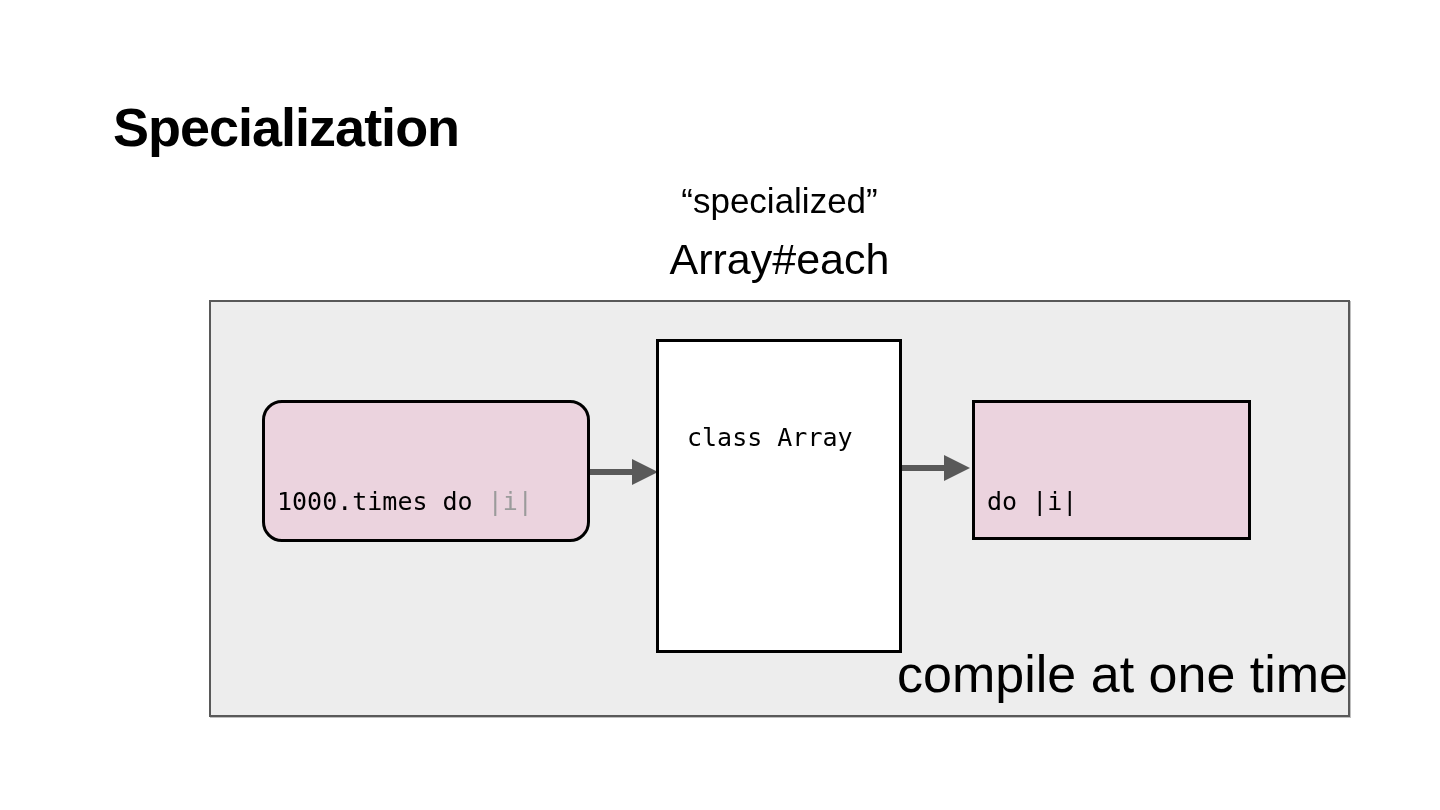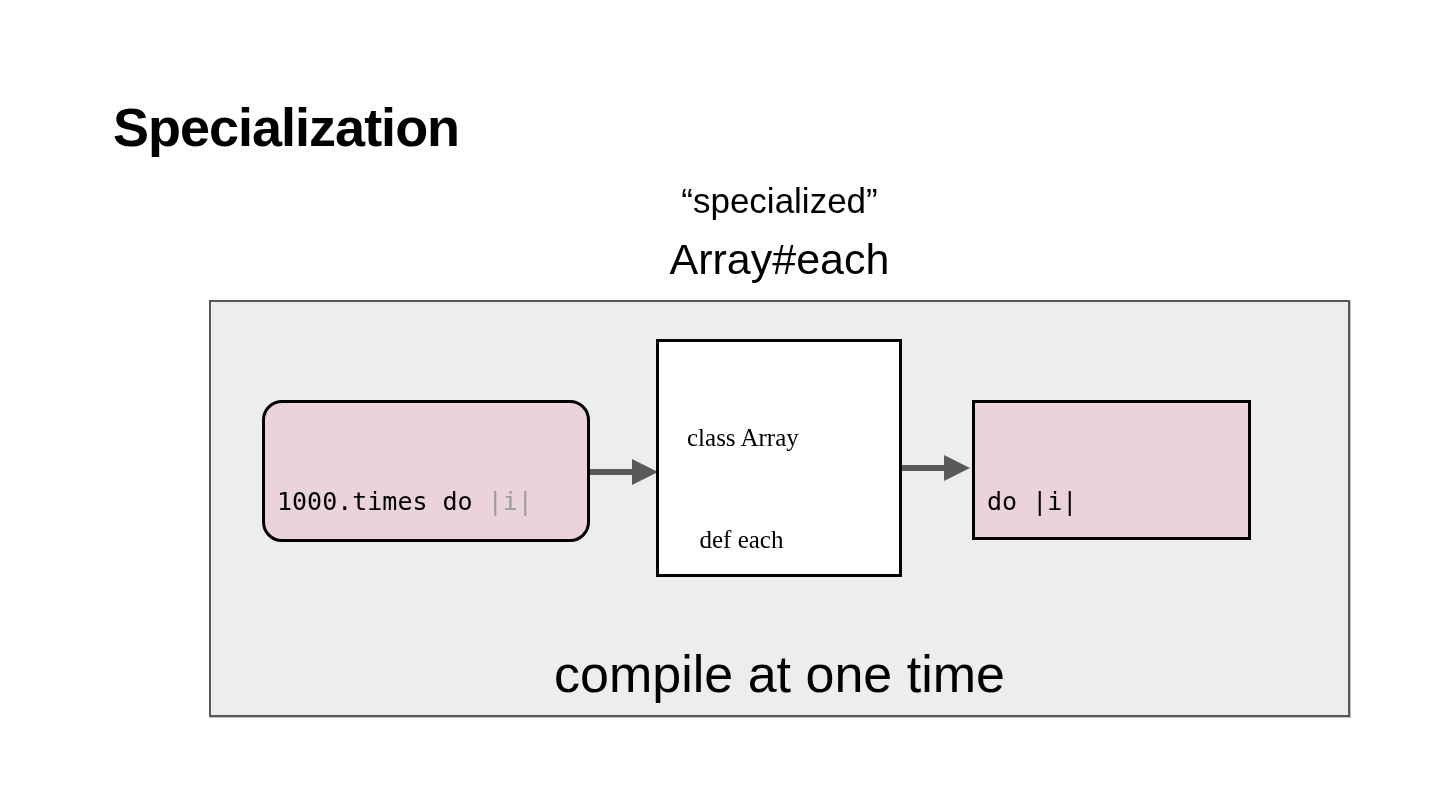--- a/index.html
+++ b/index.html
@@ -49,37 +49,36 @@
   }
   .codebox .code-line{white-space:pre;}
   .codebox .muted{color:var(--muted-code-text);}
   .box-caller{
     left:51px;top:98px;width:328px;height:142px;
     background:var(--code-box-pink);
     padding:14px 10px 0 12px;
     border-radius:20px;
   }
   .box-method{
-    left:445px;top:37px;width:246px;height:238px;
+    left:445px;top:37px;width:246px;height:314px;
     background:var(--code-box-white);
     padding:11px 6px 0 28px;
-    font-family:Liberation Serif, serif;
   }
   .box-specialized{
     left:761px;top:98px;width:279px;height:140px;
     background:var(--code-box-pink);
     padding:14px 10px 0 12px;
   }
   .arrow{position:absolute;width:70px;height:36px;}
   .arrow-1{left:379px;top:152px;}
   .arrow-2{left:691px;top:148px;}
   .arrow line{stroke:var(--arrow);stroke-width:6;}
   .arrow polygon{fill:var(--arrow);}
   .panel-caption{
-    position:absolute;left:0;top:346px;width:100%;text-align:center;
+    position:absolute;left:0;top:346px;width:100%;text-align:right;
     font-size:52px;line-height:1;color:var(--text);white-space:nowrap;
   }
 </style>
 </head>
 <body>
 
 <div class="slide">
 
   <h1 class="slide-title">Specialization</h1>
 
@@ -96,21 +95,20 @@
       
     </div>
 
     <svg class="arrow arrow-1" viewBox="0 0 70 36" aria-hidden="true">
       <line x1="0" y1="18" x2="46" y2="18"></line>
       <polygon points="42,5 42,31 68,18"></polygon>
     </svg>
 
     <div class="codebox box-method">
       <div class="code-line">class Array</div>
-      <div class="code-line">  def each</div>
       
       
       
       
       
     </div>
 
     <svg class="arrow arrow-2" viewBox="0 0 70 36" aria-hidden="true">
       <line x1="0" y1="18" x2="46" y2="18"></line>
       <polygon points="42,5 42,31 68,18"></polygon>

